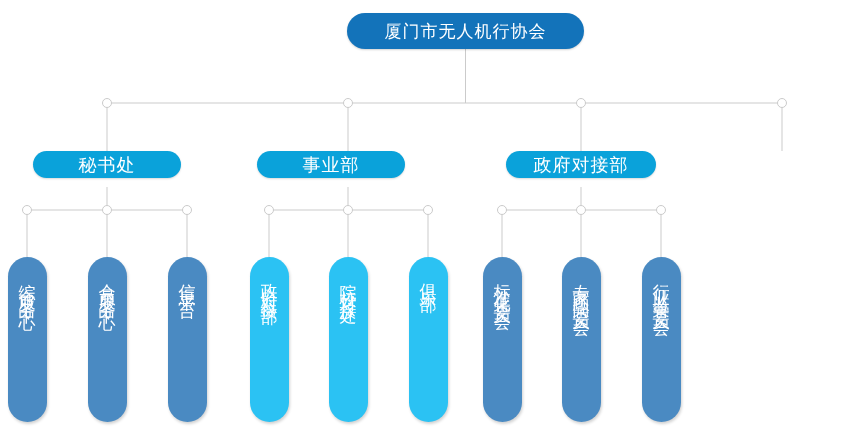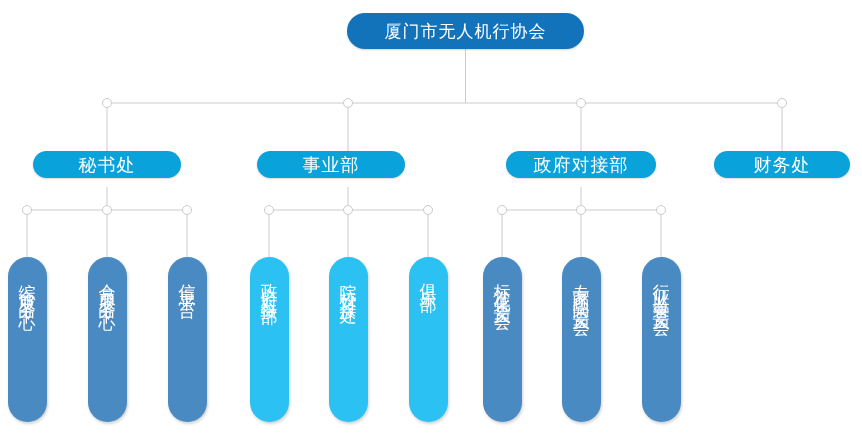--- a/index.html
+++ b/index.html
@@ -65,21 +65,20 @@
       <circle class="junction" cx="581" cy="210" r="4.5"></circle>
       <circle class="junction" cx="661" cy="210" r="4.5"></circle>
     </g>
   </svg>
 
   <div class="pill root">厦门市无人机行协会</div>
 
   <div class="pill dept" style="left:33px;width:148px">秘书处</div>
   <div class="pill dept" style="left:257px;width:148px">事业部</div>
   <div class="pill dept" style="left:506px;width:150px">政府对接部</div>
-  <div class="pill dept" style="left:714px;width:136px">财务处</div>
 
   <div class="pill child blue" style="left:7.5px">
     <span class="vtext">综合服务中心</span>
   </div>
   <div class="pill child blue" style="left:87.5px">
     <span class="vtext">会员服务中心</span>
   </div>
   <div class="pill child blue" style="left:167.5px">
     <span class="vtext">信息平台</span>
   </div>

